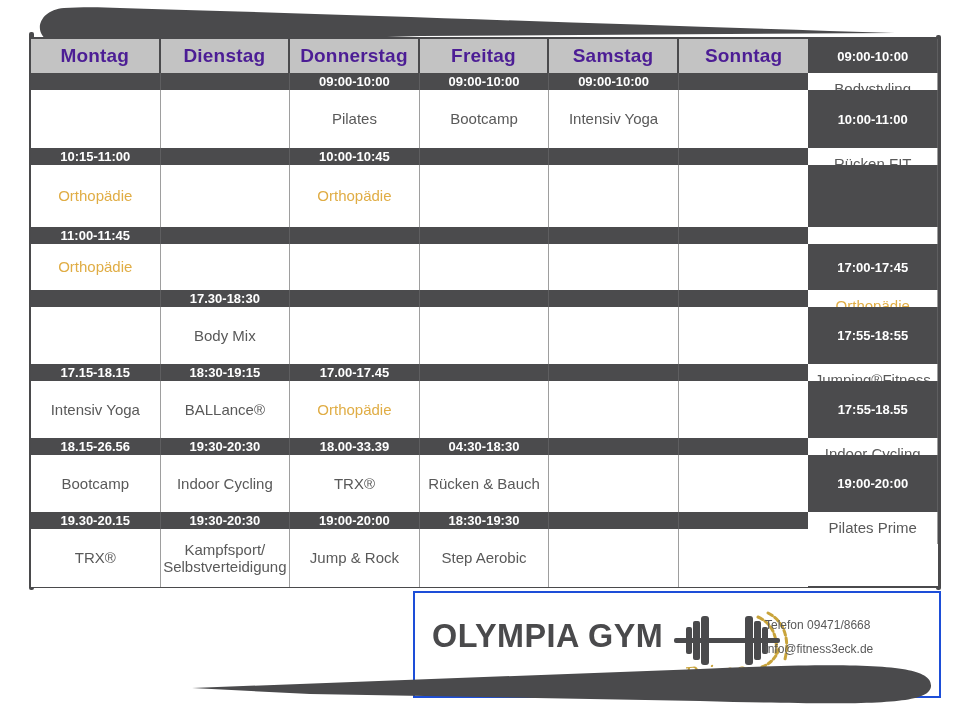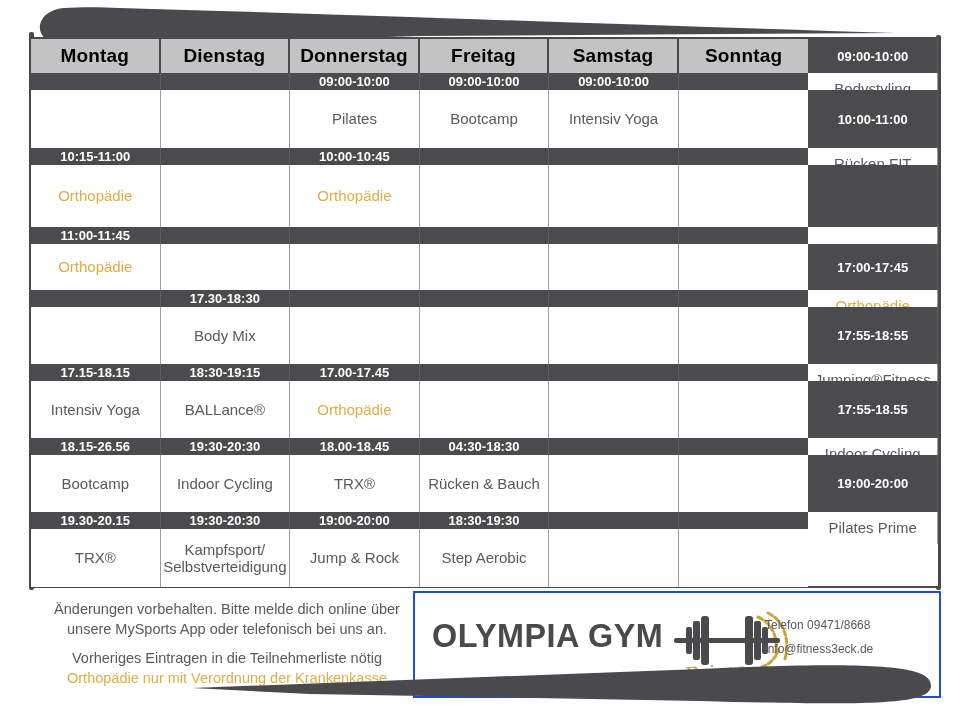--- a/index.html
+++ b/index.html
@@ -11,21 +11,21 @@
 
   
   #schedule{
     position:absolute;left:29px;top:37px;width:911px;height:551px;
     display:grid;z-index:2;box-sizing:border-box;
     grid-template-columns:repeat(7,1fr);
     grid-template-rows:34px 17px 58px 17px 62px 17px 46px 17px 57px 17px 57px 17px 57px 17px 58px;
     border:2px solid #4a4a4c;background:#fff;
   }
   .day{
-    background:#c3c3c3;color:#000000;font-weight:bold;font-size:19px;
+    background:#c3c3c3;color:#4c1d95;font-weight:bold;font-size:19px;
     display:flex;align-items:center;justify-content:center;
     border-right:2px solid #4a4a4c;letter-spacing:0.2px;
   }
   .time{
     background:#4b4b4d;color:#ffffff;font-weight:bold;font-size:13px;
     display:flex;align-items:center;justify-content:center;
     border-right:1px solid #5e5e60;
   }
   .cls{
     background:#ffffff;color:#595959;font-size:15px;
@@ -145,21 +145,21 @@
       <div class="cls">Jumping®Fitness</div>
       <div class="cls">Intensiv Yoga</div>
       <div class="cls">BALLance®</div>
       <div class="cls accent">Orthopädie</div>
       <div class="cls"></div>
       <div class="cls"></div>
       <div class="cls last"></div>
       <div class="time">17:55-18.55</div>
       <div class="time">18.15-26.56</div>
       <div class="time">19:30-20:30</div>
-      <div class="time">18.00-18.45</div>
+      <div class="time">18.00-33.39</div>
       <div class="time">04:30-18:30</div>
       <div class="time"></div>
       <div class="time last"></div>
       <div class="cls">Indoor Cycling</div>
       <div class="cls">Bootcamp</div>
       <div class="cls">Indoor Cycling</div>
       <div class="cls">TRX®</div>
       <div class="cls">Rücken &amp; Bauch</div>
       <div class="cls"></div>
       <div class="cls last"></div>
@@ -173,26 +173,20 @@
       <div class="cls">Pilates Prime</div>
       <div class="cls">TRX®</div>
       <div class="cls">Kampfsport/
 Selbstverteidigung</div>
       <div class="cls">Jump &amp; Rock</div>
       <div class="cls">Step Aerobic</div>
       <div class="cls"></div>
       <div class="cls last"></div>
     </div>
 
-<div id="footer-notes">
-      <div class="note-line">Änderungen vorbehalten. Bitte melde dich online über</div>
-      <div class="note-line">unsere MySports App oder telefonisch bei uns an.</div>
-      <div class="note-line gap">Vorheriges Eintragen in die Teilnehmerliste nötig</div>
-      <div class="note-line accent">Orthopädie nur mit Verordnung der Krankenkasse</div>
-    </div>
 
 <div id="logo-box">
   <div id="logo-lockup">
     <div id="logo-title">OLYMPIA GYM</div>
 
     <svg width="118" height="78" style="position:absolute;left:240px;top:0;">
 
       <path d="M86,8 C100,14 106,28 104,44" stroke="#c9a43b" stroke-width="3" fill="none" stroke-linecap="round" stroke-dasharray="5 3"></path>
       <path d="M96,4 C112,12 118,30 113,50" stroke="#c9a43b" stroke-width="3" fill="none" stroke-linecap="round" stroke-dasharray="5 3"></path>
       <path d="M90,58 C100,54 106,46 107,38" stroke="#c9a43b" stroke-width="3" fill="none" stroke-linecap="round" stroke-dasharray="4 3"></path>

